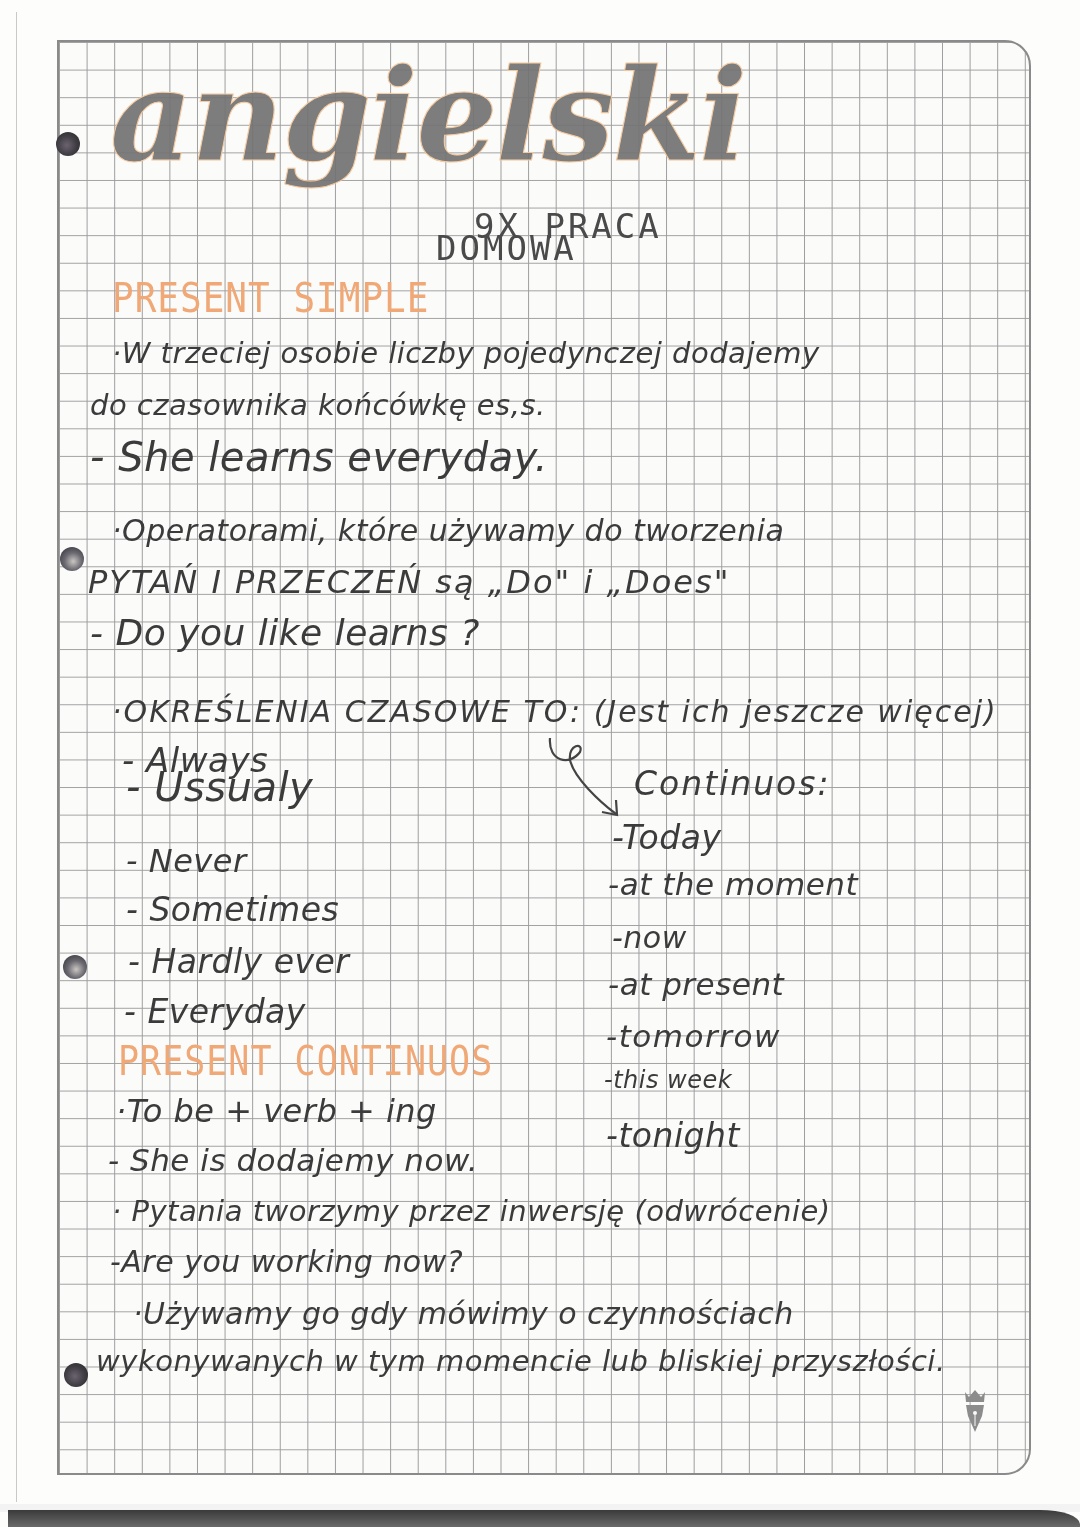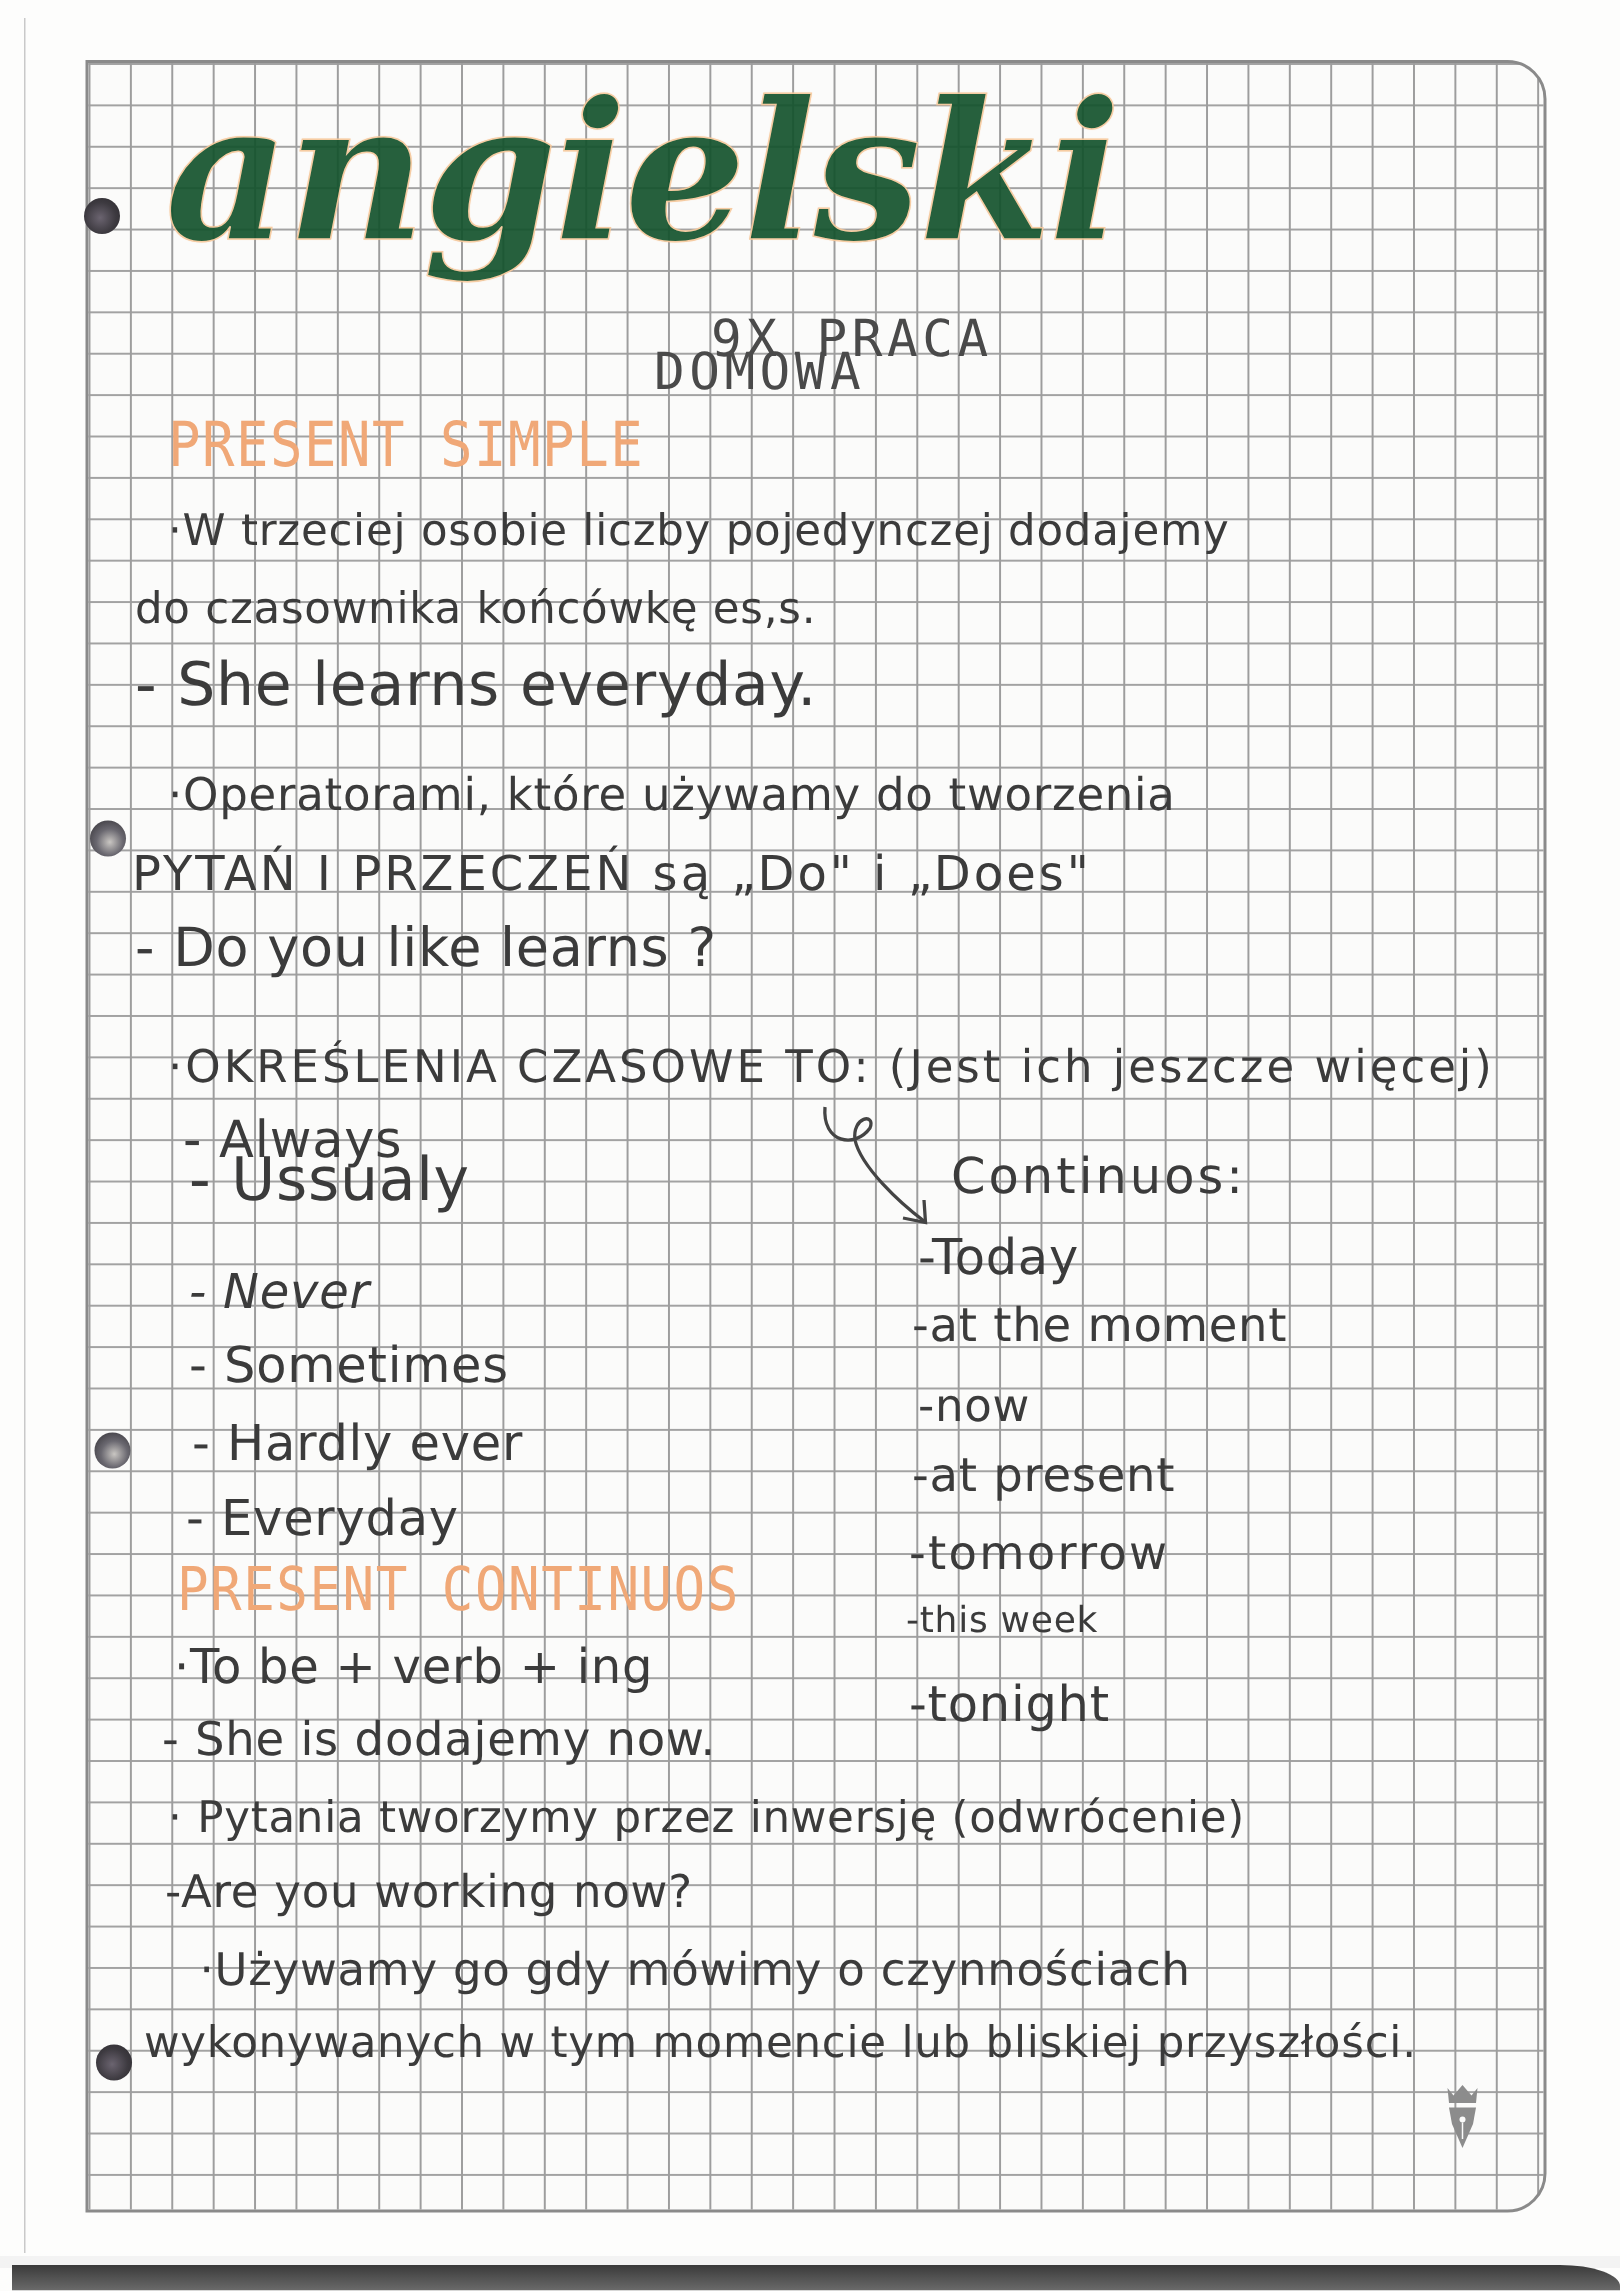--- a/index.html
+++ b/index.html
@@ -32,27 +32,27 @@
     }
 
     .hole {
       position: absolute; width: 24px; height: 24px; border-radius: 50%;
       background: radial-gradient(circle at 45% 55%, #6b6470 0%, #3d3a40 55%, #2a282c 100%);
     }
     .hole.light { background: radial-gradient(circle at 55% 60%, #c9c6c2 0%, #6a6870 45%, #2e2c30 100%); }
 
     .hw {
       position: absolute; white-space: nowrap; color: #3b3b3b;
-      font-family: "DejaVu Sans", sans-serif; letter-spacing: 0.5px;
+      font-family: "DejaVu Sans", sans-serif; letter-spacing: 0.5px; font-style: italic;
     }
     .title-big {
       position: absolute; left: 110px; top: 40px;
       font-family: "DejaVu Serif", serif; font-style: italic; font-weight: bold;
       font-size: 128px; letter-spacing: -2px;
-      color: #14532d;
+      color: #737373;
       text-shadow: 0 0 1px #f2a867;
       -webkit-text-stroke: 1px #f6c99c;
       opacity: 0.92;
     }
     .heading-orange {
       position: absolute; white-space: nowrap;
       font-family: "DejaVu Sans Mono", monospace; color: #f0a877;
       font-size: 36px; letter-spacing: 1px; transform: scaleY(1.15);
       transform-origin: left top;
     }

